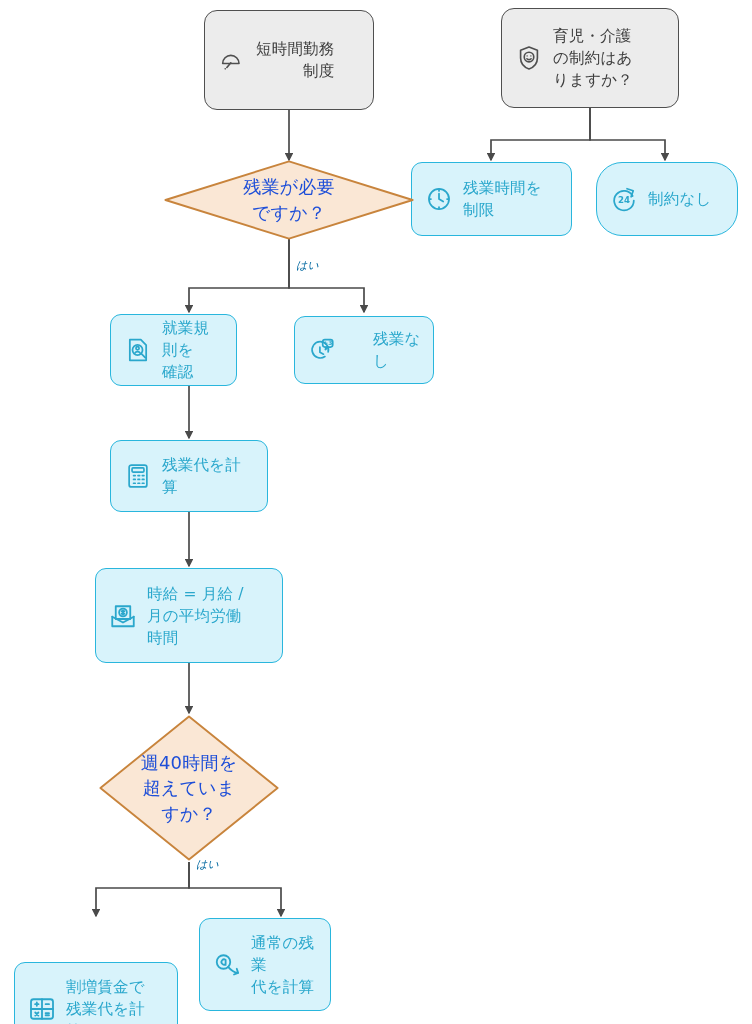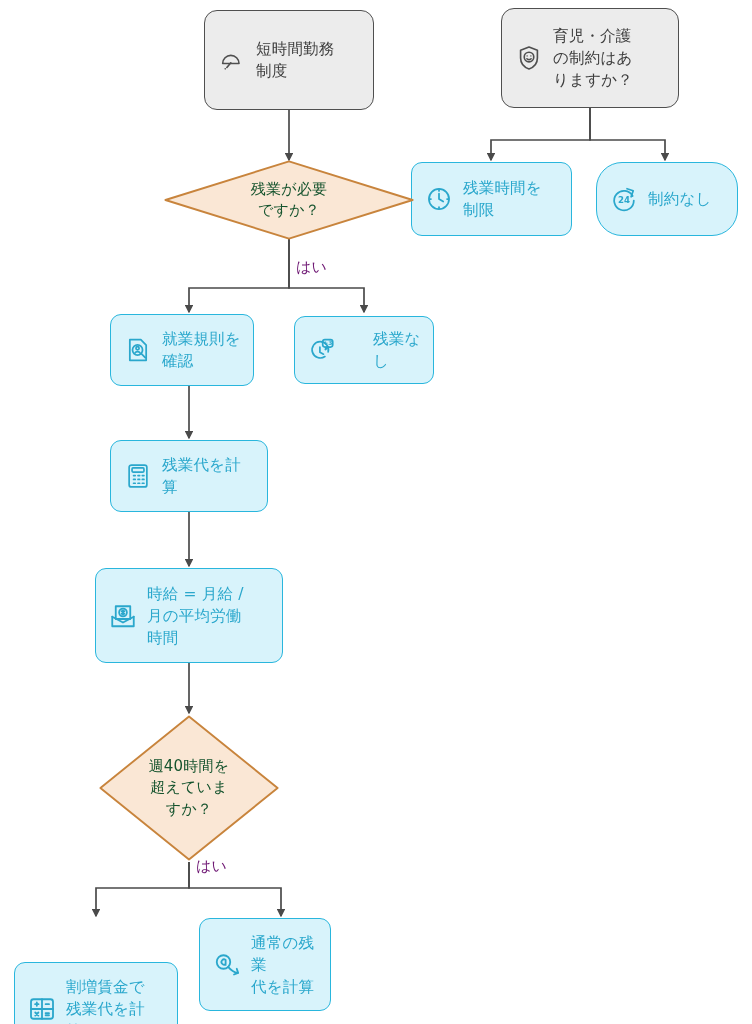--- a/index.html
+++ b/index.html
@@ -77,35 +77,36 @@
     justify-content: center;
   }
   .diamond .dshape {
     position: absolute;
     left: 0; top: 0;
     width: 100%; height: 100%;
   }
   .diamond .lbl {
     position: relative;
     z-index: 2;
-    font-size: 15px;
+    font-size: 18px;
     line-height: 1.42;
-    color: #14532d;
+    color: #1d4ed8;
     text-align: center;
     white-space: pre-line;
     letter-spacing: 0.2px;
   }
 
   
   .edge-label {
     position: absolute;
-    font-size: 15px;
-    color: #701a75;
+    font-size: 11px;
+    color: #0369a1;
     letter-spacing: 0.2px;
     white-space: nowrap;
+    font-style: italic;
   }
 </style>
 </head>
 <body>
 
 <div id="canvas">
 
   <svg id="edges" viewBox="0 0 752 1024" width="752" height="1024" xmlns="http://www.w3.org/2000/svg">
     <defs>
       <marker id="arrow" viewBox="0 0 10 10" refX="8.4" refY="5" markerWidth="5.2" markerHeight="5.2" orient="auto-start-reverse">
@@ -128,21 +129,21 @@
 
       <path d="M 189 862 L 189 888 L 96 888 L 96 916" marker-end="url(#arrow)"></path>
       <path d="M 189 862 L 189 888 L 281 888 L 281 916" marker-end="url(#arrow)"></path>
     </g>
   </svg>
 
   <div class="edge-label" style="left:296px; top:258px;">はい</div>
 
   <div class="edge-label" style="left:196px; top:857px;">はい</div>
 
-  <div class="node n-start" style="left:204px; top:10px; width:170px; height:100px;">
+  <div class="node n-start" style="left:204px; top:10px; width:170px; height:100px;text-align:right;">
     <span class="ico">
       <svg width="28" height="28" viewBox="0 0 24 24" fill="none" stroke="#4f4f4f" stroke-width="1.4" stroke-linecap="round" stroke-linejoin="round">
         <path d="M4 15 A7 7 0 0 1 18 15 Z"></path>
         <path d="M11 14.4 L7.6 18.4"></path>
         <circle cx="6.2" cy="19.6" r="0.7" fill="#4f4f4f" stroke="none"></circle>
       </svg>
     </span>
     <span class="lbl">短時間勤務
 制度</span>
   </div>
@@ -186,21 +187,21 @@
   </div>
 
   <div class="diamond" style="left:164px; top:160px; width:250px; height:80px;">
     <svg class="dshape" viewBox="0 0 250 80" preserveAspectRatio="none">
       <polygon points="125,1.4 248.6,40 125,78.6 1.4,40" fill="#fae7d5" stroke="#c8843c" stroke-width="1.9" stroke-linejoin="round" vector-effect="non-scaling-stroke"></polygon>
     </svg>
     <span class="lbl">残業が必要
 ですか？</span>
   </div>
 
-  <div class="node n-proc" style="left:110px; top:314px; width:144px; height:72px;">
+  <div class="node n-proc" style="left:110px; top:314px; width:127px; height:72px;">
     <span class="ico">
       <svg width="28" height="28" viewBox="0 0 24 24" fill="none" stroke="#2aa7cc" stroke-width="1.5" stroke-linecap="round" stroke-linejoin="round">
         <path d="M5 3.2 H14.4 L19 7.8 V20.8 H5 Z"></path>
         <circle cx="11.6" cy="12" r="4.3"></circle>
         <circle cx="11.6" cy="10.5" r="1.35"></circle>
         <path d="M9.5 14.4 C10.1 13.1 13.1 13.1 13.7 14.4"></path>
         <path d="M14.8 15.2 L18.2 18.6"></path>
       </svg>
     </span>
     <span class="lbl">就業規則を

